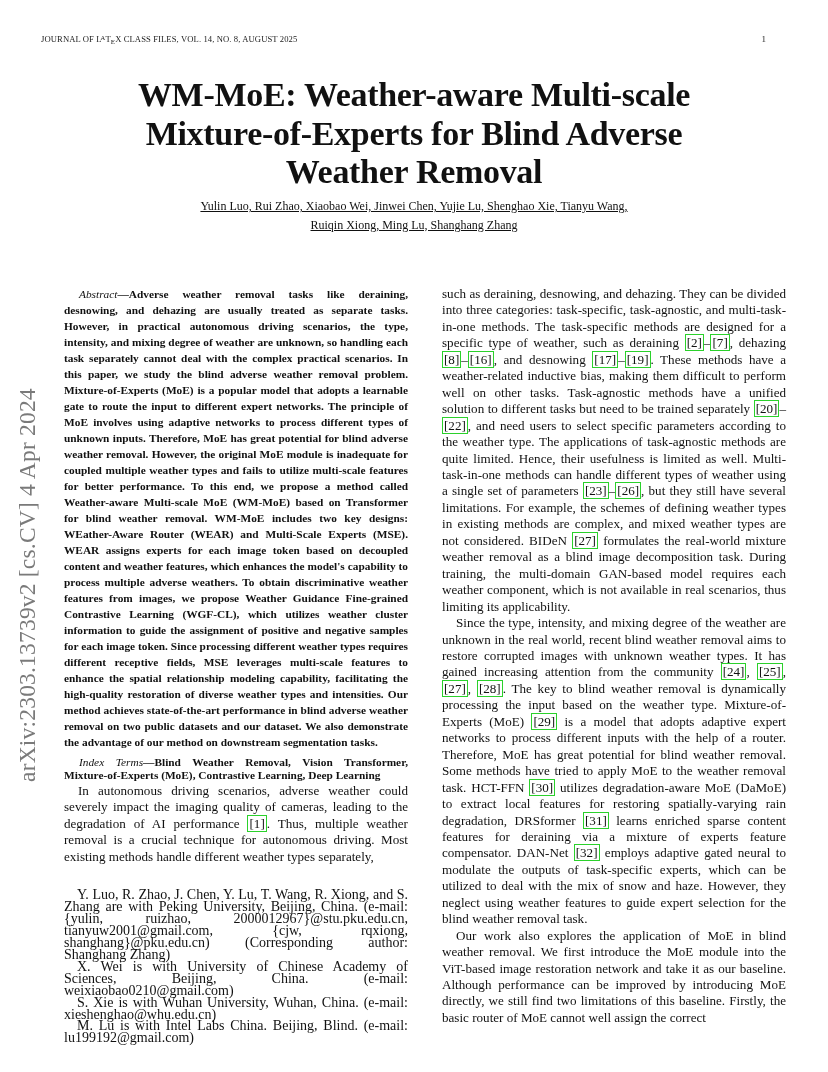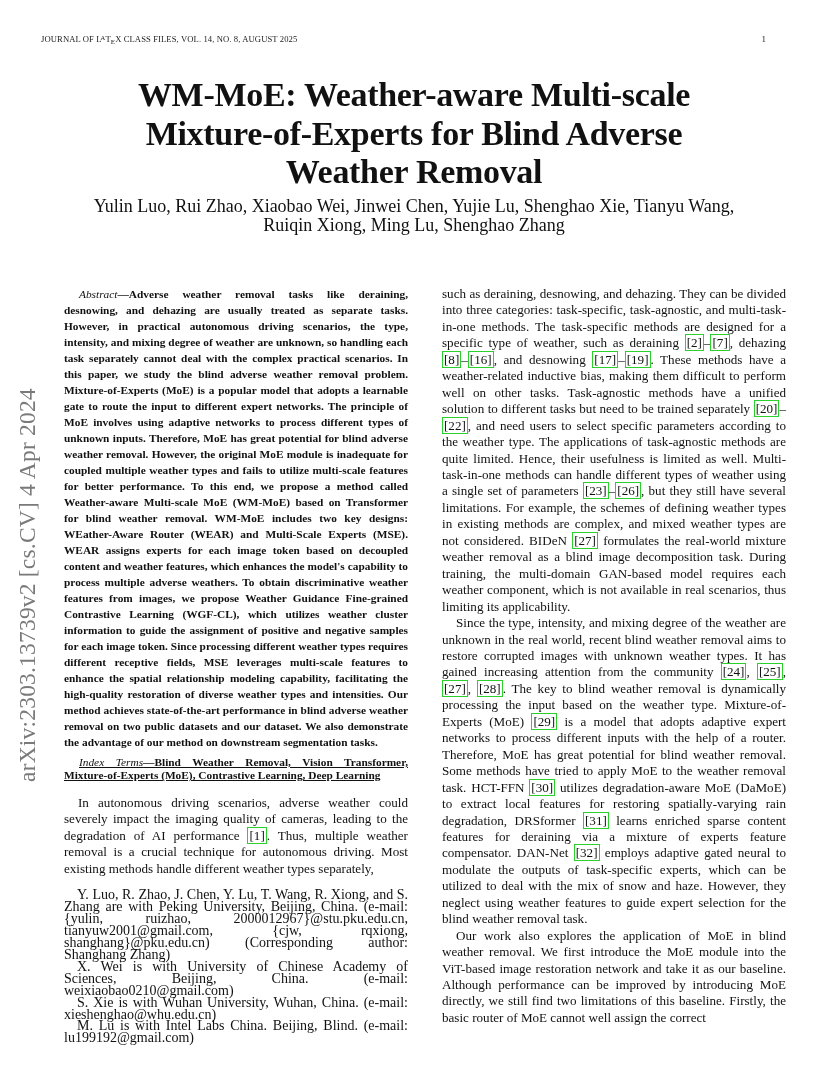--- a/index.html
+++ b/index.html
@@ -3,29 +3,29 @@
 <meta charset="utf-8">
 <style>
   html, body { margin:0; padding:0; background:#ffffff; }
   body { width:828px; height:1072px; position:relative; overflow:hidden;
          font-family:"Liberation Serif","DejaVu Serif",serif; color:#111; }
   .running-head { position:absolute; left:41px; top:34px; font-size:8.6px; letter-spacing:0.1px; color:#222; }
   .running-head .latex-sub { font-size:7px; position:relative; top:1.5px; }
   .page-num { position:absolute; right:62px; top:34px; font-size:9px; color:#222; }
   .title { position:absolute; left:0; width:828px; top:76px; text-align:center;
            font-size:34px; line-height:38.5px; font-weight:bold; margin:0; letter-spacing:-0.3px; }
-  .authors { position:absolute; left:0; width:828px; top:197px; text-align:center; font-size:18px; line-height:18.5px; }
+  .authors { position:absolute; left:0; width:828px; top:197px; text-align:center; font-size:12px; line-height:18.5px;text-decoration:underline; }
   .arxiv-stamp { position:absolute; left:14px; top:782px; transform-origin:0 0; transform:rotate(-90deg);
                  font-size:23.5px; color:#7a7a7a; white-space:nowrap; letter-spacing:0.2px; }
   .col { position:absolute; width:344px; text-align:justify; }
   .col-left { left:64px; top:286px; }
   .col-right { left:422px; top:286px;margin-left:20px; }
   .abstract { font-size:11.35px; line-height:16px; font-weight:bold; margin:0; text-indent:15px;font-family:Liberation Serif, serif; }
   .abstract .lead { font-style:italic; font-weight:normal; }
-  .index-terms { font-size:11.35px; line-height:13.4px; font-weight:bold; margin:6px 0 12px 0; text-indent:15px;text-decoration:underline; }
+  .index-terms { font-size:11.35px; line-height:13.4px; font-weight:bold; margin:6px 0 0 0; text-indent:15px; }
   .index-terms .lead { font-style:italic; font-weight:normal; }
   .section-head { text-align:center; font-size:12px; margin:30px 0 3px 0; letter-spacing:0.3px; }
   .section-head .sc { font-size:9.8px; }
   .body-p { font-size:13.1px; line-height:16.45px; margin:0; text-indent:14px; }
   .footnotes { position:absolute; left:64px; top:889px; width:344px; text-align:justify; font-size:14px; line-height:11.95px; }
   .footnotes p { margin:0; text-indent:13px; }
   .cite { border:1px solid #2bd12b; padding:0 1px; line-height:1; }
 </style>
 </head>
 <body>
@@ -36,21 +36,21 @@
 <div class="arxiv-stamp">arXiv:2303.13739v2  [cs.CV]  4 Apr 2024</div>
 
 <h1 class="title">
   <span>WM-MoE: Weather-aware Multi-scale</span><br>
   <span>Mixture-of-Experts for Blind Adverse</span><br>
   <span>Weather Removal</span>
 </h1>
 
 <div class="authors">
   <span>Yulin Luo, Rui Zhao, Xiaobao Wei, Jinwei Chen, Yujie Lu, Shenghao Xie, Tianyu Wang,</span><br>
-  <span>Ruiqin Xiong, Ming Lu, Shenghao Zhang</span>
+  <span>Ruiqin Xiong, Ming Lu, Shanghang Zhang</span>
 </div>
 
 <div class="col col-left">
   <p class="abstract"><span class="lead">Abstract</span><span>—Adverse weather removal tasks like deraining, desnowing, and dehazing are usually treated as separate tasks. However, in practical autonomous driving scenarios, the type, intensity, and mixing degree of weather are unknown, so handling each task separately cannot deal with the complex practical scenarios. In this paper, we study the blind adverse weather removal problem. Mixture-of-Experts (MoE) is a popular model that adopts a learnable gate to route the input to different expert networks. The principle of MoE involves using adaptive networks to process different types of unknown inputs. Therefore, MoE has great potential for blind adverse weather removal. However, the original MoE module is inadequate for coupled multiple weather types and fails to utilize multi-scale features for better performance. To this end, we propose a method called Weather-aware Multi-scale MoE (WM-MoE) based on Transformer for blind weather removal. WM-MoE includes two key designs: WEather-Aware Router (WEAR) and Multi-Scale Experts (MSE). WEAR assigns experts for each image token based on decoupled content and weather features, which enhances the model's capability to process multiple adverse weathers. To obtain discriminative weather features from images, we propose Weather Guidance Fine-grained Contrastive Learning (WGF-CL), which utilizes weather cluster information to guide the assignment of positive and negative samples for each image token. Since processing different weather types requires different receptive fields, MSE leverages multi-scale features to enhance the spatial relationship modeling capability, facilitating the high-quality restoration of diverse weather types and intensities. Our method achieves state-of-the-art performance in blind adverse weather removal on two public datasets and our dataset. We also demonstrate the advantage of our method on downstream segmentation tasks.</span></p>
   <p class="index-terms"><span class="lead">Index Terms</span><span>—Blind Weather Removal, Vision Transformer, Mixture-of-Experts (MoE), Contrastive Learning, Deep Learning</span></p>
   <p class="body-p"><span>In autonomous driving scenarios, adverse weather could severely impact the imaging quality of cameras, leading to the degradation of AI performance </span><span class="cite">[1]</span><span>. Thus, multiple weather removal is a crucial technique for autonomous driving. Most existing methods handle different weather types separately,</span></p>
 </div>
 
 <div class="footnotes">
   <p>Y. Luo, R. Zhao, J. Chen, Y. Lu, T. Wang, R. Xiong, and S. Zhang are with Peking University, Beijing, China. (e-mail: {yulin, ruizhao, 2000012967}@stu.pku.edu.cn, tianyuw2001@gmail.com, {cjw, rqxiong, shanghang}@pku.edu.cn) (Corresponding author: Shanghang Zhang)</p>

